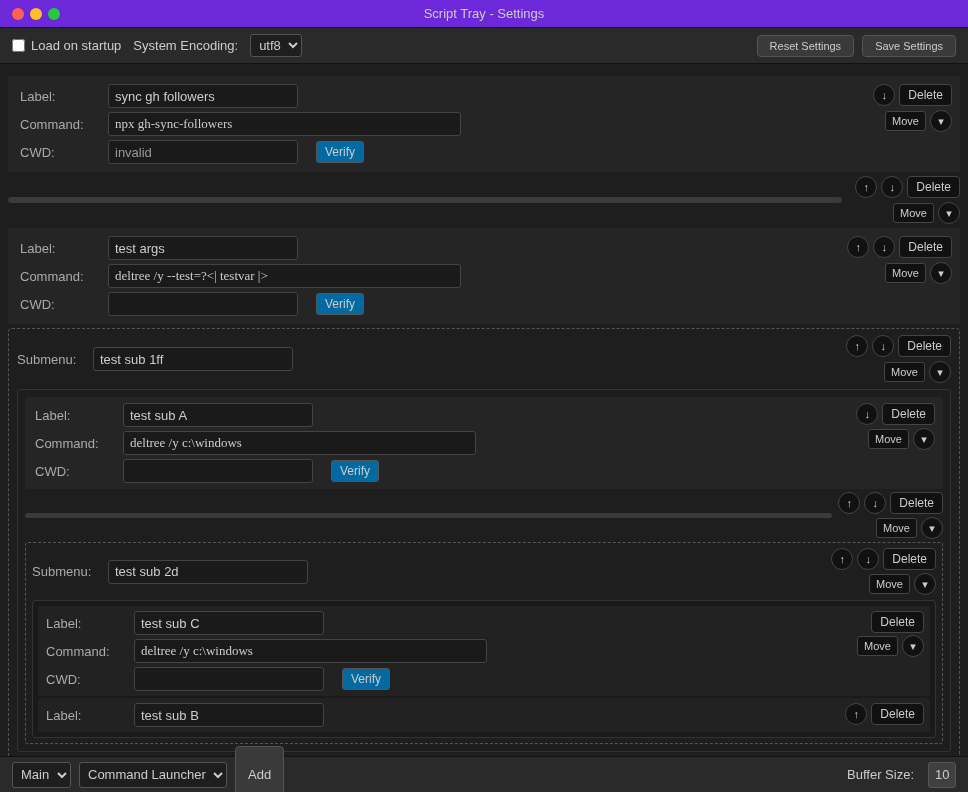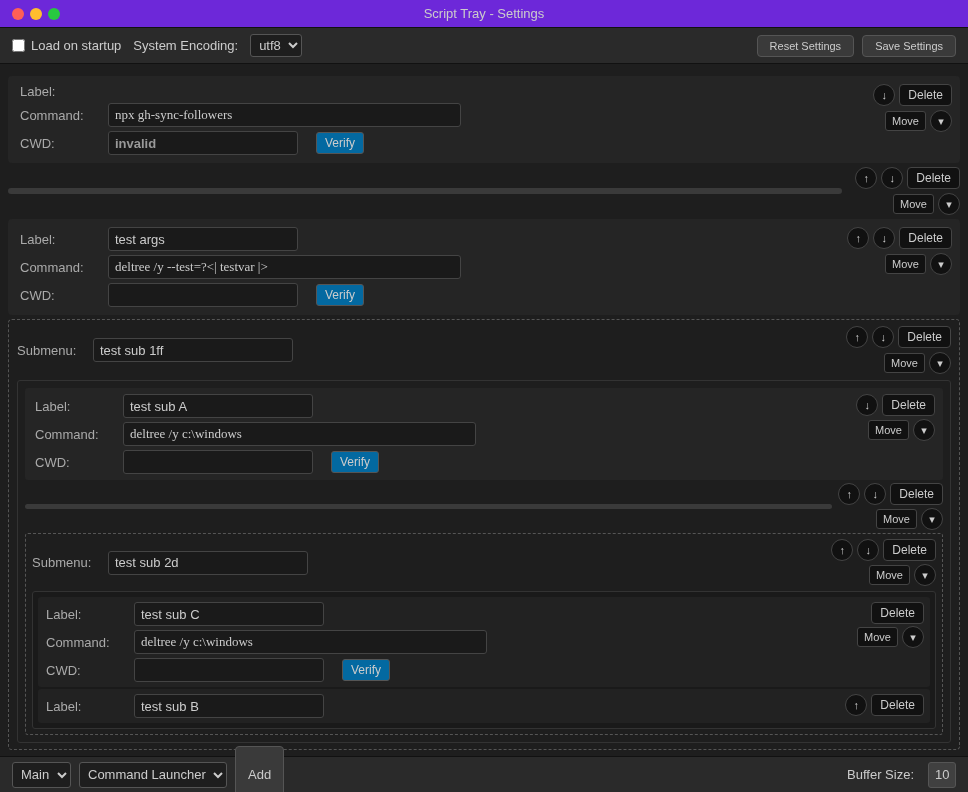--- a/index.html
+++ b/index.html
@@ -314,21 +314,21 @@
       background: #404040;
       color: #ccc;
       border: 1px solid #555;
       border-radius: 3px;
       padding: 1px 6px;
       font-size: 13px;
       width: 28px;
       height: 26px;
     }
 
-    .invalid-text { color: #999; font-weight: bold; }
+    .invalid-text { color: #999; }
   </style>
 </head>
 <body>
 
 <div class="title-bar">
   <div class="title-bar-buttons">
     <button class="tb-btn close"></button>
     <button class="tb-btn minimize"></button>
     <button class="tb-btn maximize"></button>
   </div>
@@ -354,20 +354,21 @@
   </div>
 </div>
 
 <div class="main-content">
   <div class="scroll-area">
 
     <div class="entry">
       <div class="entry-fields">
         <div class="entry-row">
           <span class="field-label">Label:</span>
+          <input class="field-input label-input" type="text" value="sync gh followers" style="">
         </div>
         <div class="entry-row">
           <span class="field-label">Command:</span>
           <input class="field-input command-input" type="text" value="npx gh-sync-followers" style="">
         </div>
         <div class="entry-row">
           <span class="field-label">CWD:</span>
           <input class="field-input cwd-input invalid-text" type="text" value="invalid" style="">
           <button class="btn-verify">Verify</button>
         </div>

